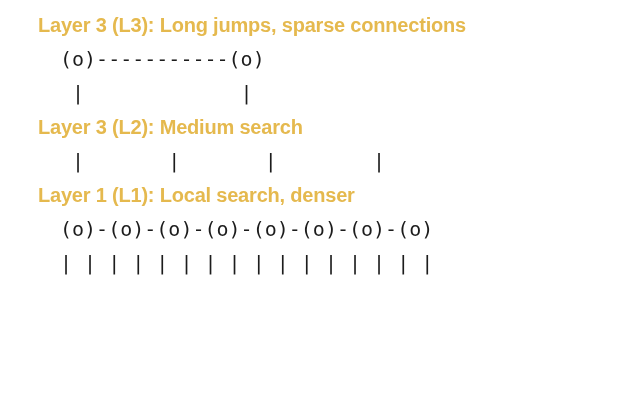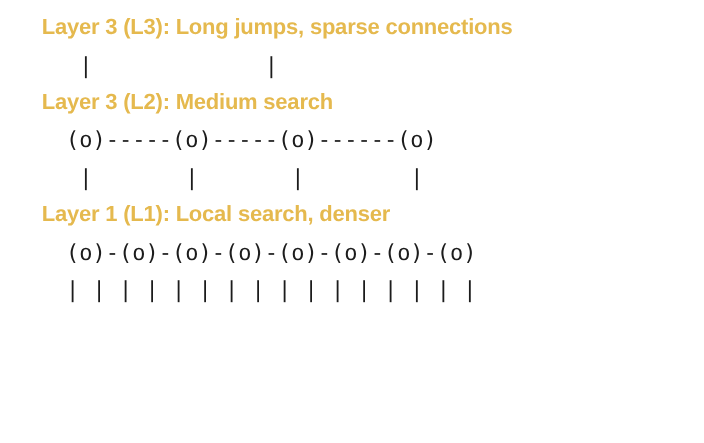--- a/index.html
+++ b/index.html
@@ -37,26 +37,26 @@
     padding-left: 22px;
   }
 </style>
 </head>
 <body>
 
 <div class="diagram">
 
   <div>
     <div class="layer-title">Layer 3 (L3): Long jumps, sparse connections</div>
+    <div class="art-line">(o)-----------(o)</div>
     <div class="art-line"> |             |</div>
   </div>
 
   <div>
     <div class="layer-title">Layer 3 (L2): Medium search</div>
-    <div class="art-line">(o)-----(o)-----(o)------(o)</div>
     <div class="art-line"> |       |       |        |</div>
   </div>
 
   <div>
     <div class="layer-title">Layer 1 (L1): Local search, denser</div>
     <div class="art-line">(o)-(o)-(o)-(o)-(o)-(o)-(o)-(o)</div>
     <div class="art-line">| | | | | | | | | | | | | | | |</div>
   </div>
 
   <div>

